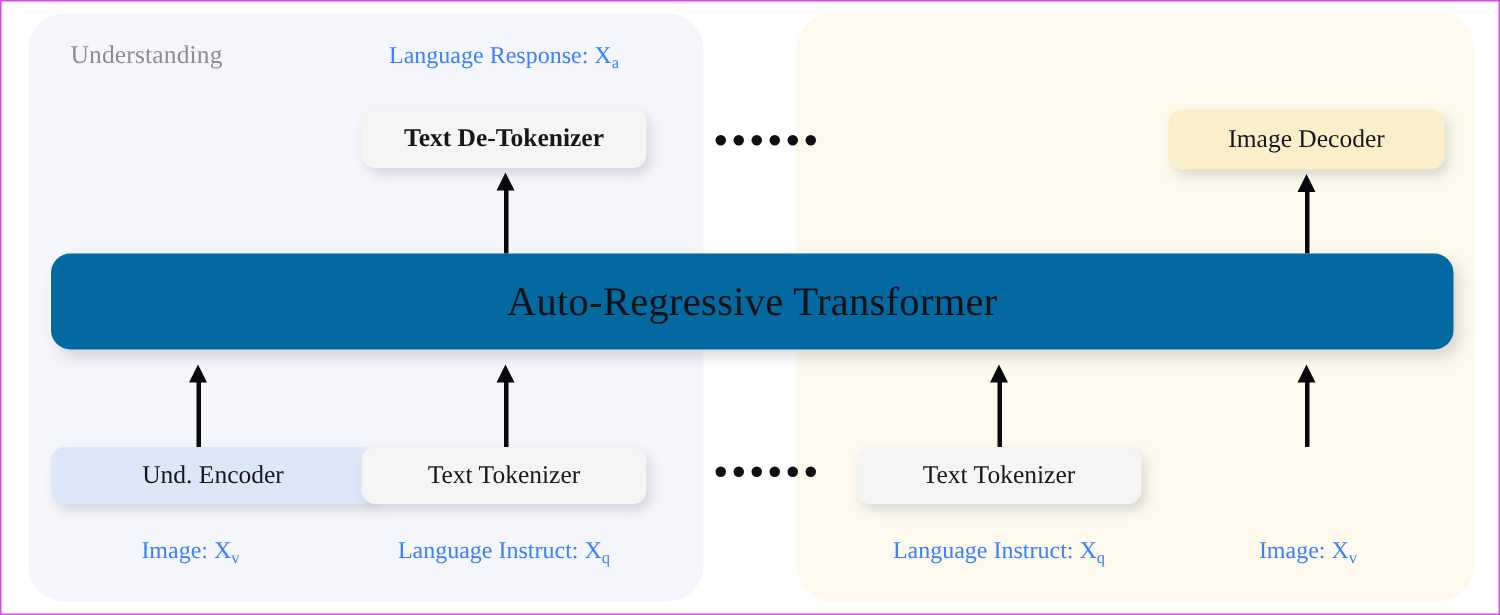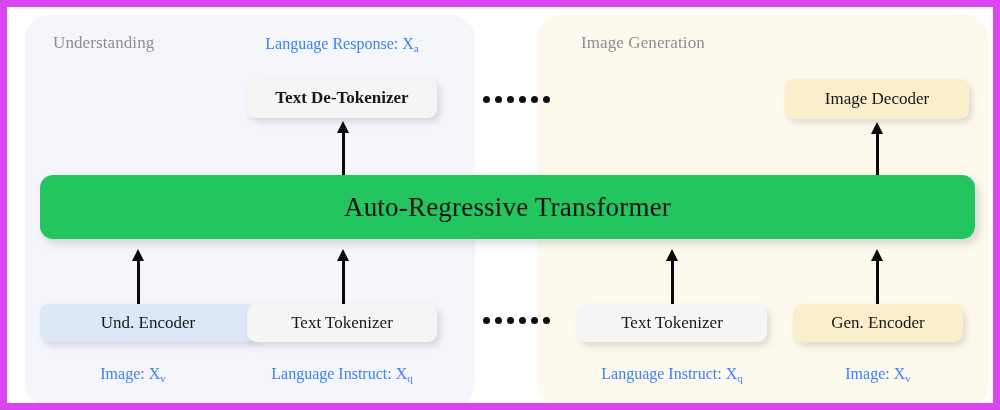--- a/index.html
+++ b/index.html
@@ -7,21 +7,21 @@
     width:1000px;height:410px;
     font-family:"Liberation Serif","DejaVu Serif",serif;
     -webkit-font-smoothing:antialiased;
   }
   #canvas{
     position:relative;
     width:1000px;height:410px;
     overflow:hidden;
     background:#ffffff;
     box-sizing:border-box;
-    border:7px solid #d946ef;
+    border:1px solid #d946ef;
   }
 
   
   .panel{
     position:absolute;
     border-radius:24px;
   }
   #panel-understanding{
     left:18px;top:8px;width:450px;height:392px;
     background:#f5f6fb;
@@ -82,21 +82,21 @@
   #box-decoder   {left:778px;top:72px; width:184px;height:40px;}
   #box-und-enc   {left:33px; top:297px;width:216px;height:38px;}
   #box-tok-left  {left:240px;top:297px;width:190px;height:38px;}
   #box-tok-right {left:570px;top:297px;width:190px;height:38px;}
   #box-gen-enc   {left:786px;top:297px;width:170px;height:38px;}
 
   
   #transformer{
     position:absolute;
     left:33px;top:168px;width:935px;height:64px;
-    background:#22c55e;
+    background:#0369a1;
     border-radius:13px;
     display:flex;align-items:center;justify-content:center;
     box-shadow:4px 5px 9px rgba(90,90,110,.22);
   }
   #transformer-label{
     font-size:27px;
     color:#111116;
     letter-spacing:.2px;
     white-space:nowrap;
   }
@@ -148,21 +148,20 @@
 </style>
 </head>
 <body>
 
 <div id="canvas">
 
   <div class="panel" id="panel-understanding"></div>
   <div class="panel-title" id="title-understanding">Understanding</div>
 
   <div class="panel" id="panel-generation"></div>
-  <div class="panel-title" id="title-generation">Image Generation</div>
 
   <div class="caption" id="cap-lang-response">
     <span>Language Response: X</span><sub>a</sub>
   </div>
 
   <div class="box neutral" id="box-detok">Text De-Tokenizer</div>
   <div class="box yellow" id="box-decoder">Image Decoder</div>
 
   <div class="arrow" id="arrow-detok">
     <div class="stem"></div>
@@ -190,21 +189,20 @@
     <div class="head"></div>
   </div>
   <div class="arrow" id="arrow-gen-enc">
     <div class="stem"></div>
     <div class="head"></div>
   </div>
 
   <div class="box blue" id="box-und-enc">Und. Encoder</div>
   <div class="box neutral" id="box-tok-left">Text Tokenizer</div>
   <div class="box neutral" id="box-tok-right">Text Tokenizer</div>
-  <div class="box yellow" id="box-gen-enc">Gen. Encoder</div>
 
   <div class="caption" id="cap-image-left">
     <span>Image: X</span><sub>v</sub>
   </div>
   <div class="caption" id="cap-lang-left">
     <span>Language Instruct: X</span><sub>q</sub>
   </div>
   <div class="caption" id="cap-lang-right">
     <span>Language Instruct: X</span><sub>q</sub>
   </div>

